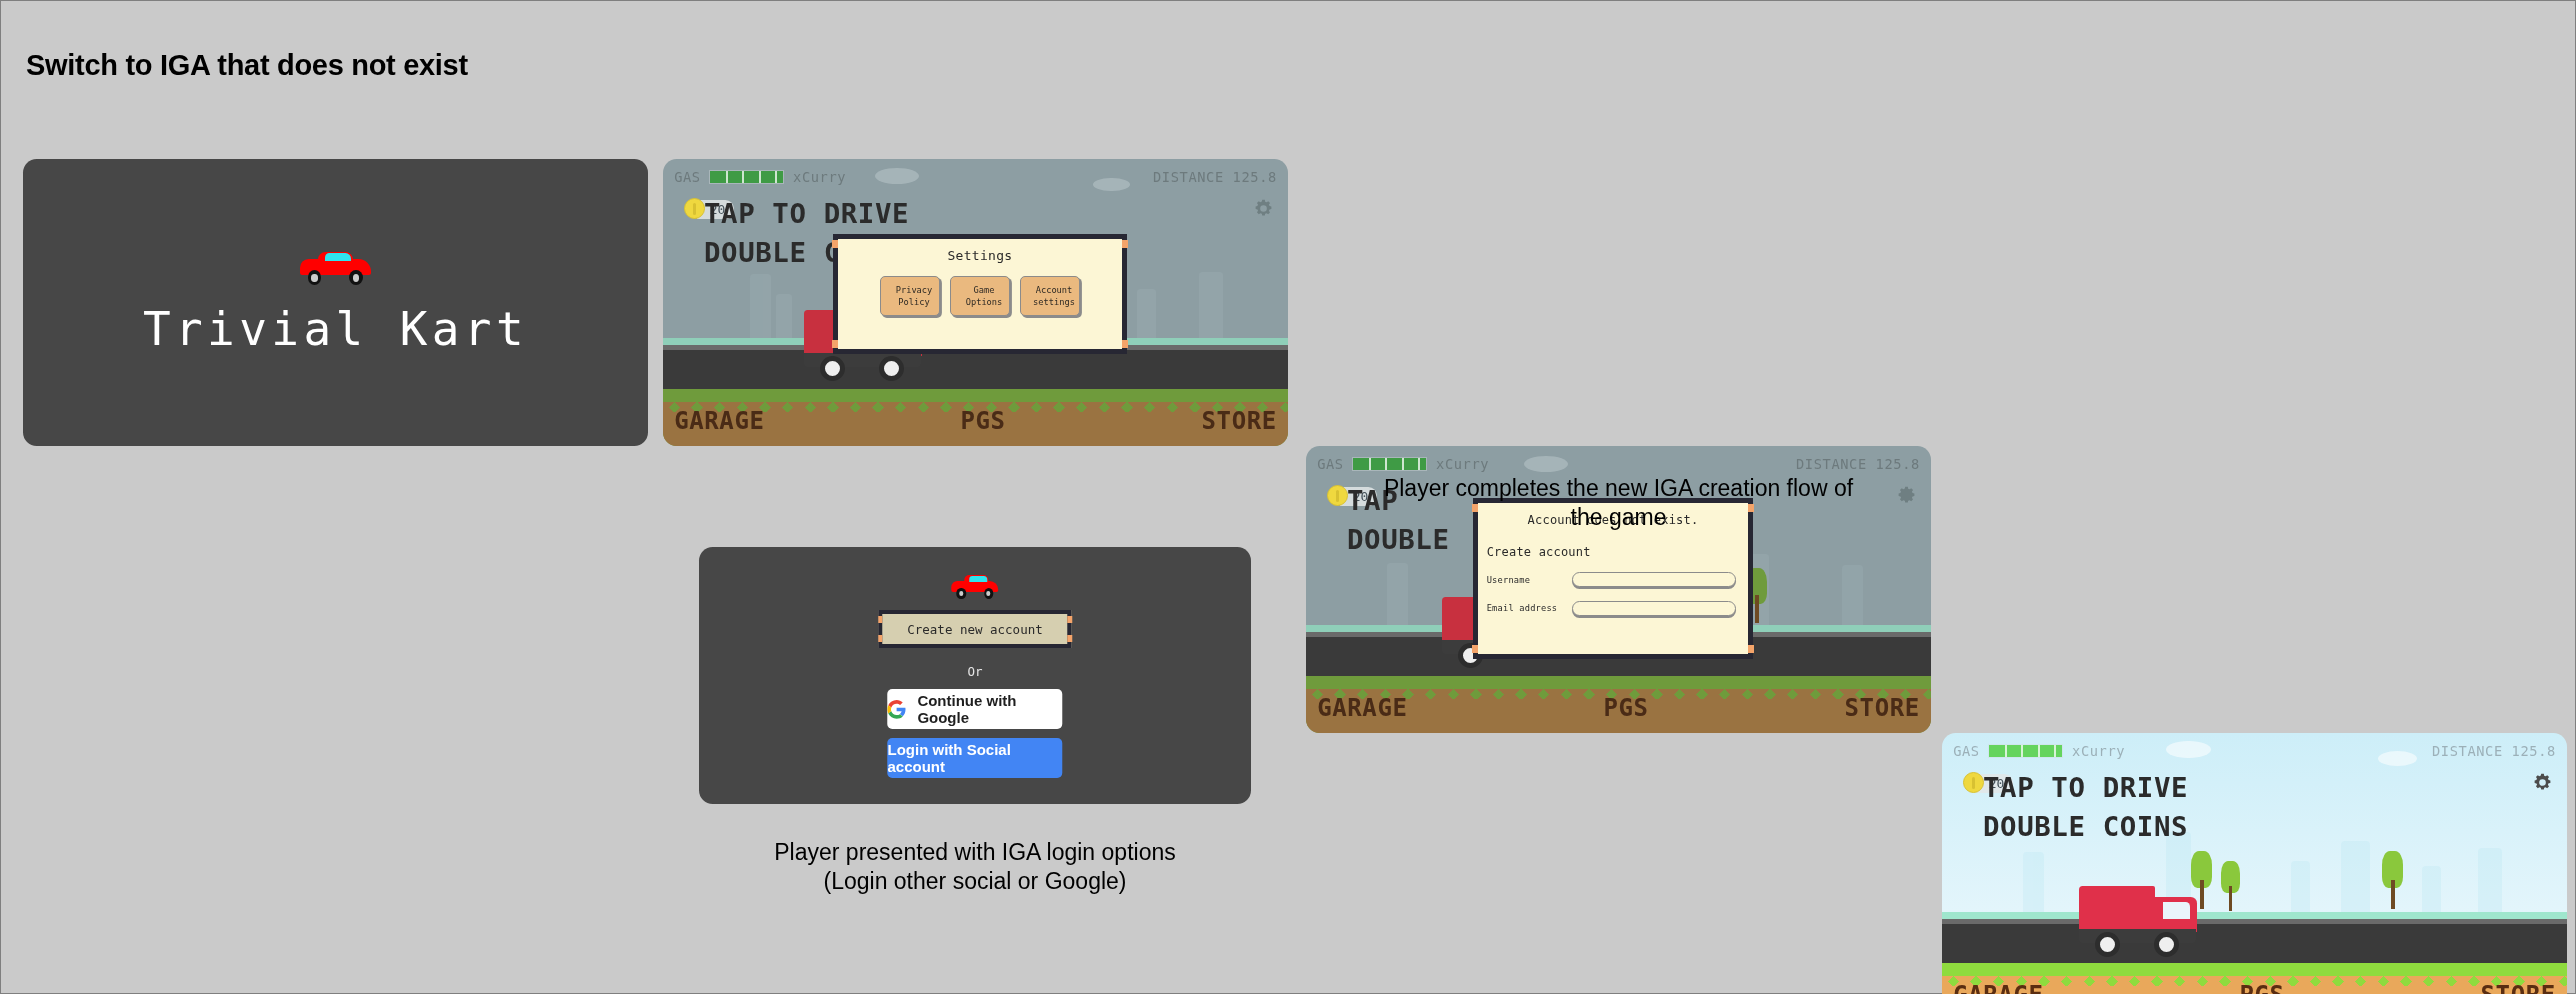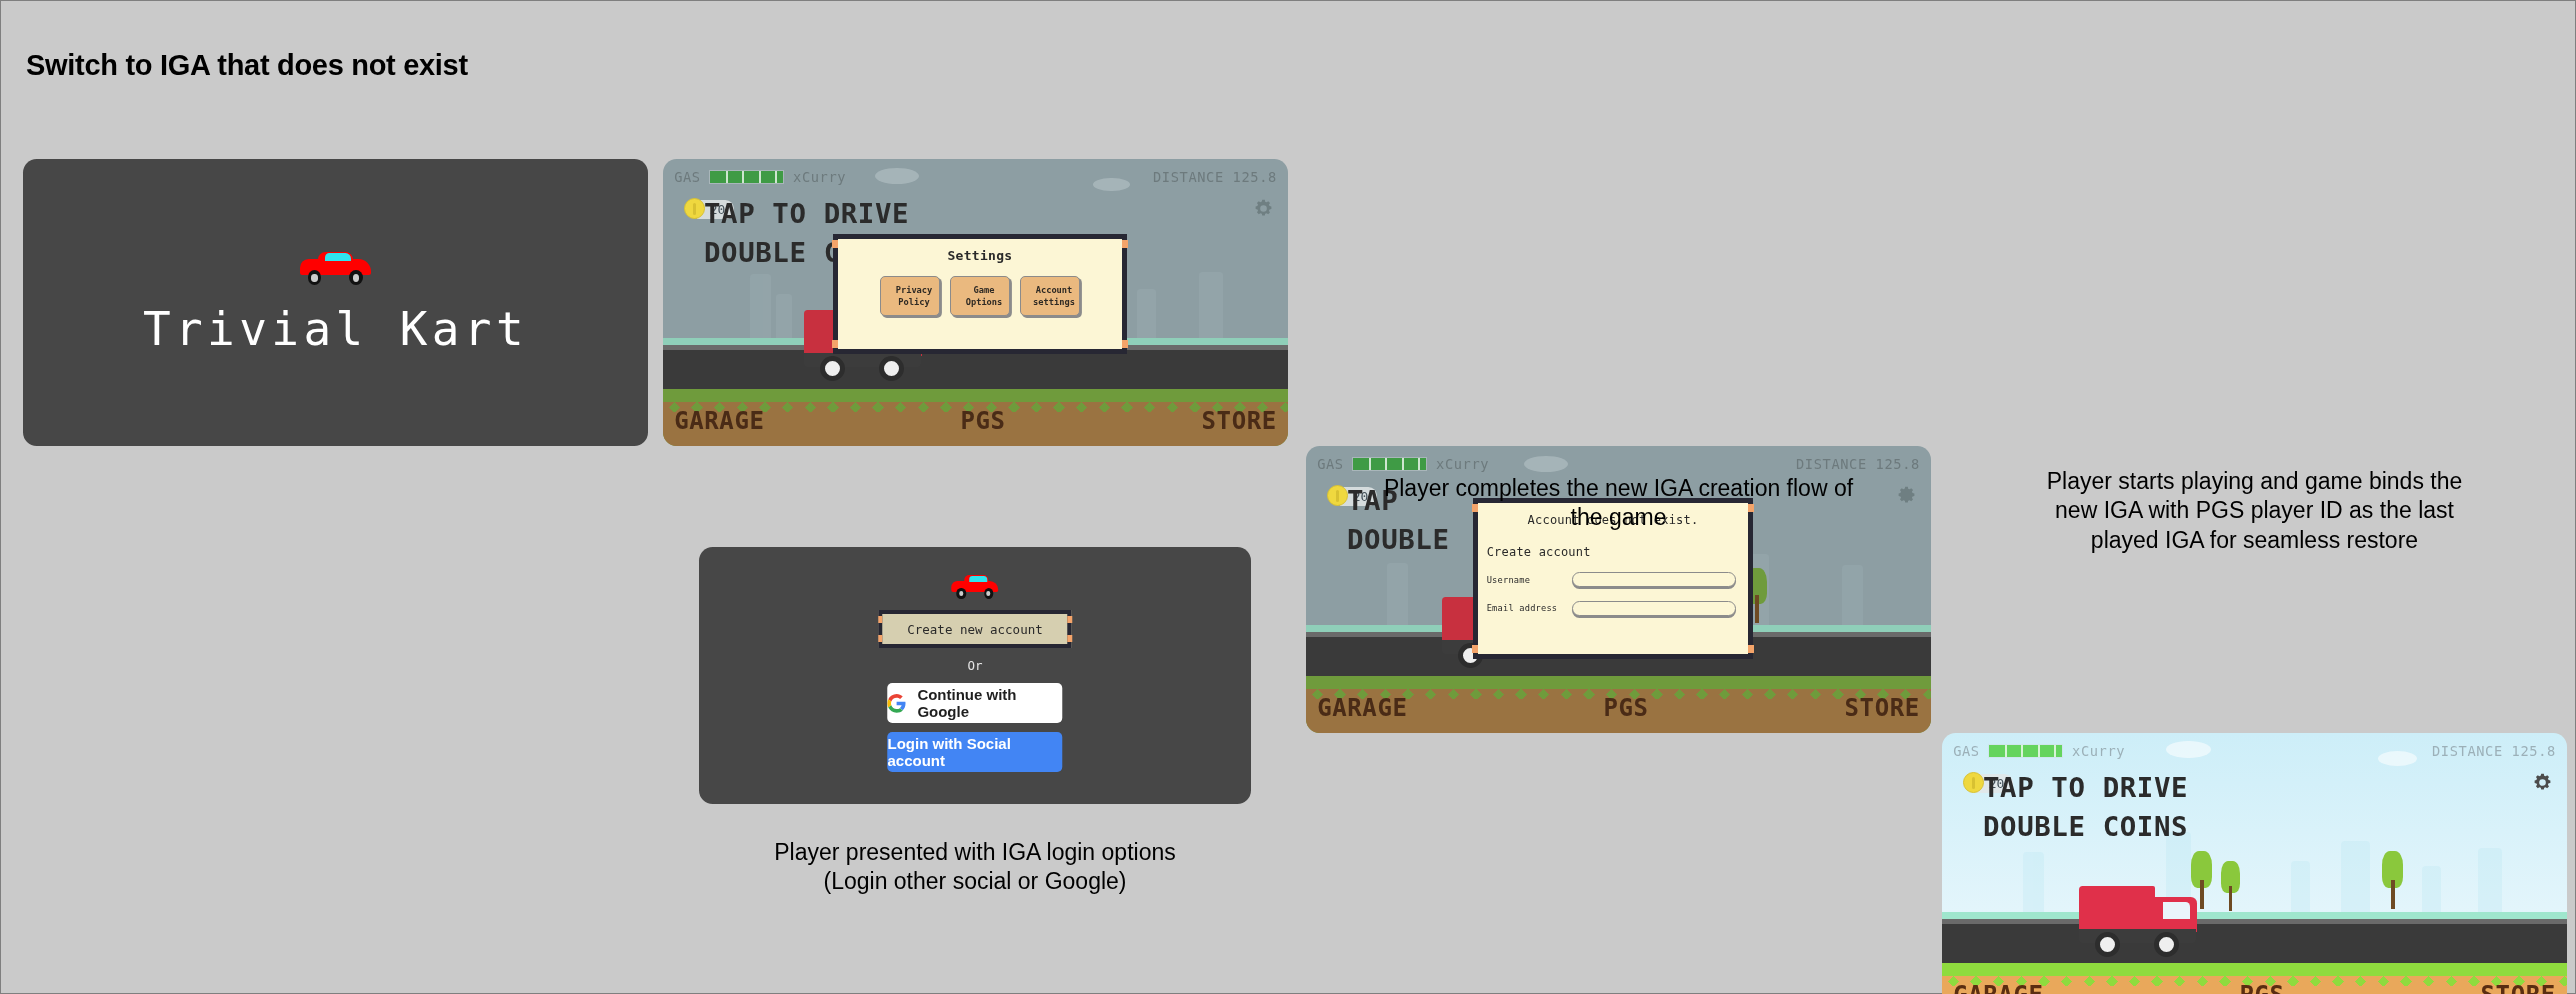--- a/index.html
+++ b/index.html
@@ -195,21 +195,21 @@
     margin-top: 11.2px; background: #d6cfb0; border: 4.4px solid #272733;
     padding: 7.5px 25px; position: relative;
     font-family: "DejaVu Sans Mono", monospace; font-size: 12.5px; color: #2a2a2a;
   }
   .btn-create .corner { position: absolute; width: 4.4px; height: 6.9px; background: #f4a46a; }
   .btn-create .corner.tl { left: -4.4px; top: 1.9px; }
   .btn-create .corner.tr { right: -4.4px; top: 1.9px; }
   .btn-create .corner.bl { left: -4.4px; bottom: 1.9px; }
   .btn-create .corner.br { right: -4.4px; bottom: 1.9px; }
   .or-text {
-    margin-top: 10px; color: #e6e6e6;
+    margin-top: 16px; color: #e6e6e6;
     font-family: "DejaVu Sans Mono", monospace; font-size: 12.5px;
   }
   .btn-google {
     margin-top: 10px; width: 175px; height: 40px; background: #ffffff;
     border-radius: 5px; display: flex; align-items: center; justify-content: center;
     gap: 11.2px; font-size: 15px; font-weight: bold; color: #1f1f1f;
   }
   .g-logo { width: 18.7px; height: 18.7px; flex: 0 0 18.7px; }
   .btn-social {
     margin-top: 8.7px; width: 175px; height: 40px; background: #4285f4;
@@ -301,21 +301,21 @@
       <i style="left:21px;top:49px;width:25px;height:25px;background:#efefef;border-radius:50%;border:5.6px solid #2d2d2d;"></i>
       <i style="left:80px;top:49px;width:25px;height:25px;background:#efefef;border-radius:50%;border:5.6px solid #2d2d2d;"></i>
     </div>
 
     <div class="navbar">
       <span>GARAGE</span>
       <span>PGS</span>
       <span>STORE</span>
     </div>
 
-    <div class="dialog" style="left:170px; top:75px; width:294px; height:120px;font-weight:bold;">
+    <div class="dialog" style="left:170px; top:75px; width:294px; height:120px;">
       <span class="corner tl"></span>
       <span class="corner tr"></span>
       <span class="corner bl"></span>
       <span class="corner br"></span>
       <div class="dlg-title">Settings</div>
       <div class="dlg-btn-row">
         <div class="dlg-btn">
           <span>Privacy</span>
           <span>Policy</span>
         </div>
@@ -482,23 +482,20 @@
       <i style="left:21px;top:49px;width:25px;height:25px;background:#efefef;border-radius:50%;border:5.6px solid #2d2d2d;"></i>
       <i style="left:80px;top:49px;width:25px;height:25px;background:#efefef;border-radius:50%;border:5.6px solid #2d2d2d;"></i>
     </div>
 
     <div class="navbar bright">
       <span>GARAGE</span>
       <span>PGS</span>
       <span>STORE</span>
     </div>
   </div>
-  <div class="caption" style="left:1942px; top:467px; width:625px;">Player starts playing and game binds the
-new IGA with PGS player ID as the last
-played IGA for seamless restore</div>
 
   <div class="panel login" style="left:699px; top:547px; width:552px; height:257px;">
     <div class="login-stack">
       <div class="pixelcar" style="width:62px;height:26px;">
         <i style="left:7.5px;top:7.5px;width:47px;height:11.2px;background:#f00;border-radius:6.2px 8.7px 1.9px 1.9px;"></i>
         <i style="left:20px;top:1.9px;width:24px;height:8px;background:#f00;border-radius:5px 5px 0 0;"></i>
         <i style="left:25px;top:2.5px;width:18px;height:6.2px;background:#2fe4ee;border-radius:3.1px 3.7px 0 0;"></i>
         <i style="left:12.5px;top:15px;width:9.3px;height:10.6px;background:#111;border-radius:50%;"></i>
         <i style="left:40px;top:15px;width:9.3px;height:10.6px;background:#111;border-radius:50%;"></i>
         <i style="left:15px;top:17.5px;width:4.4px;height:5px;background:#ccc;border-radius:50%;"></i>

